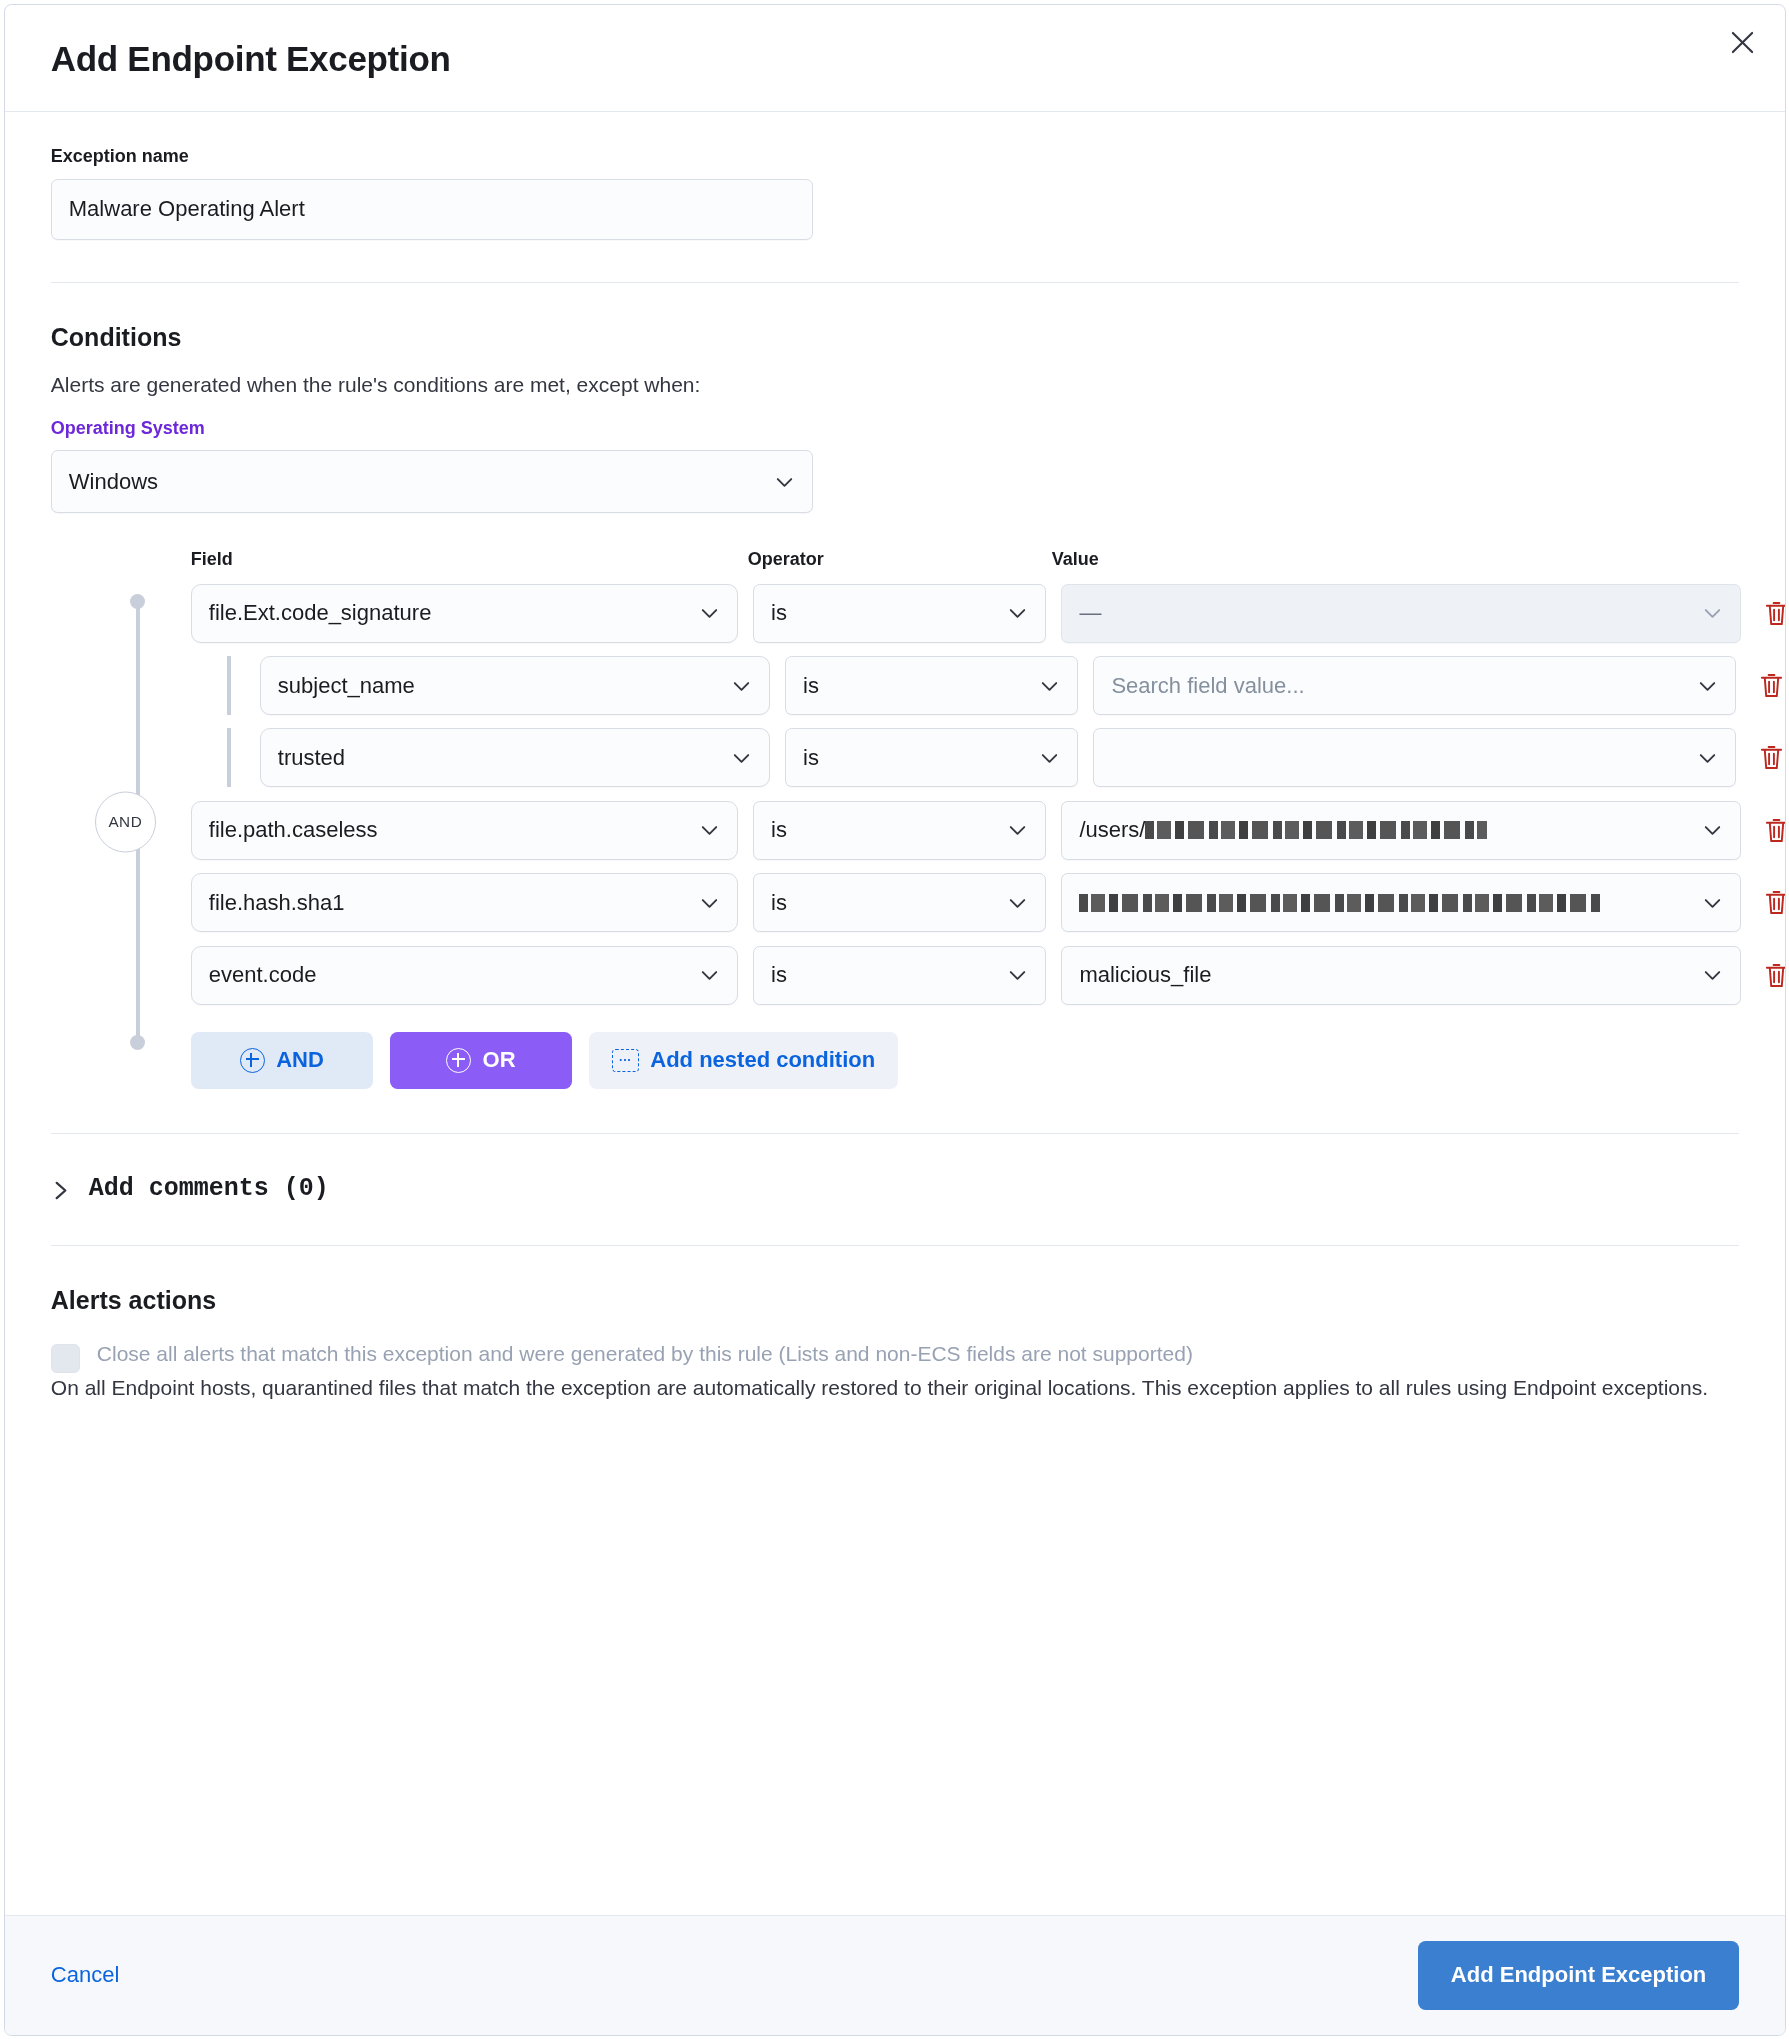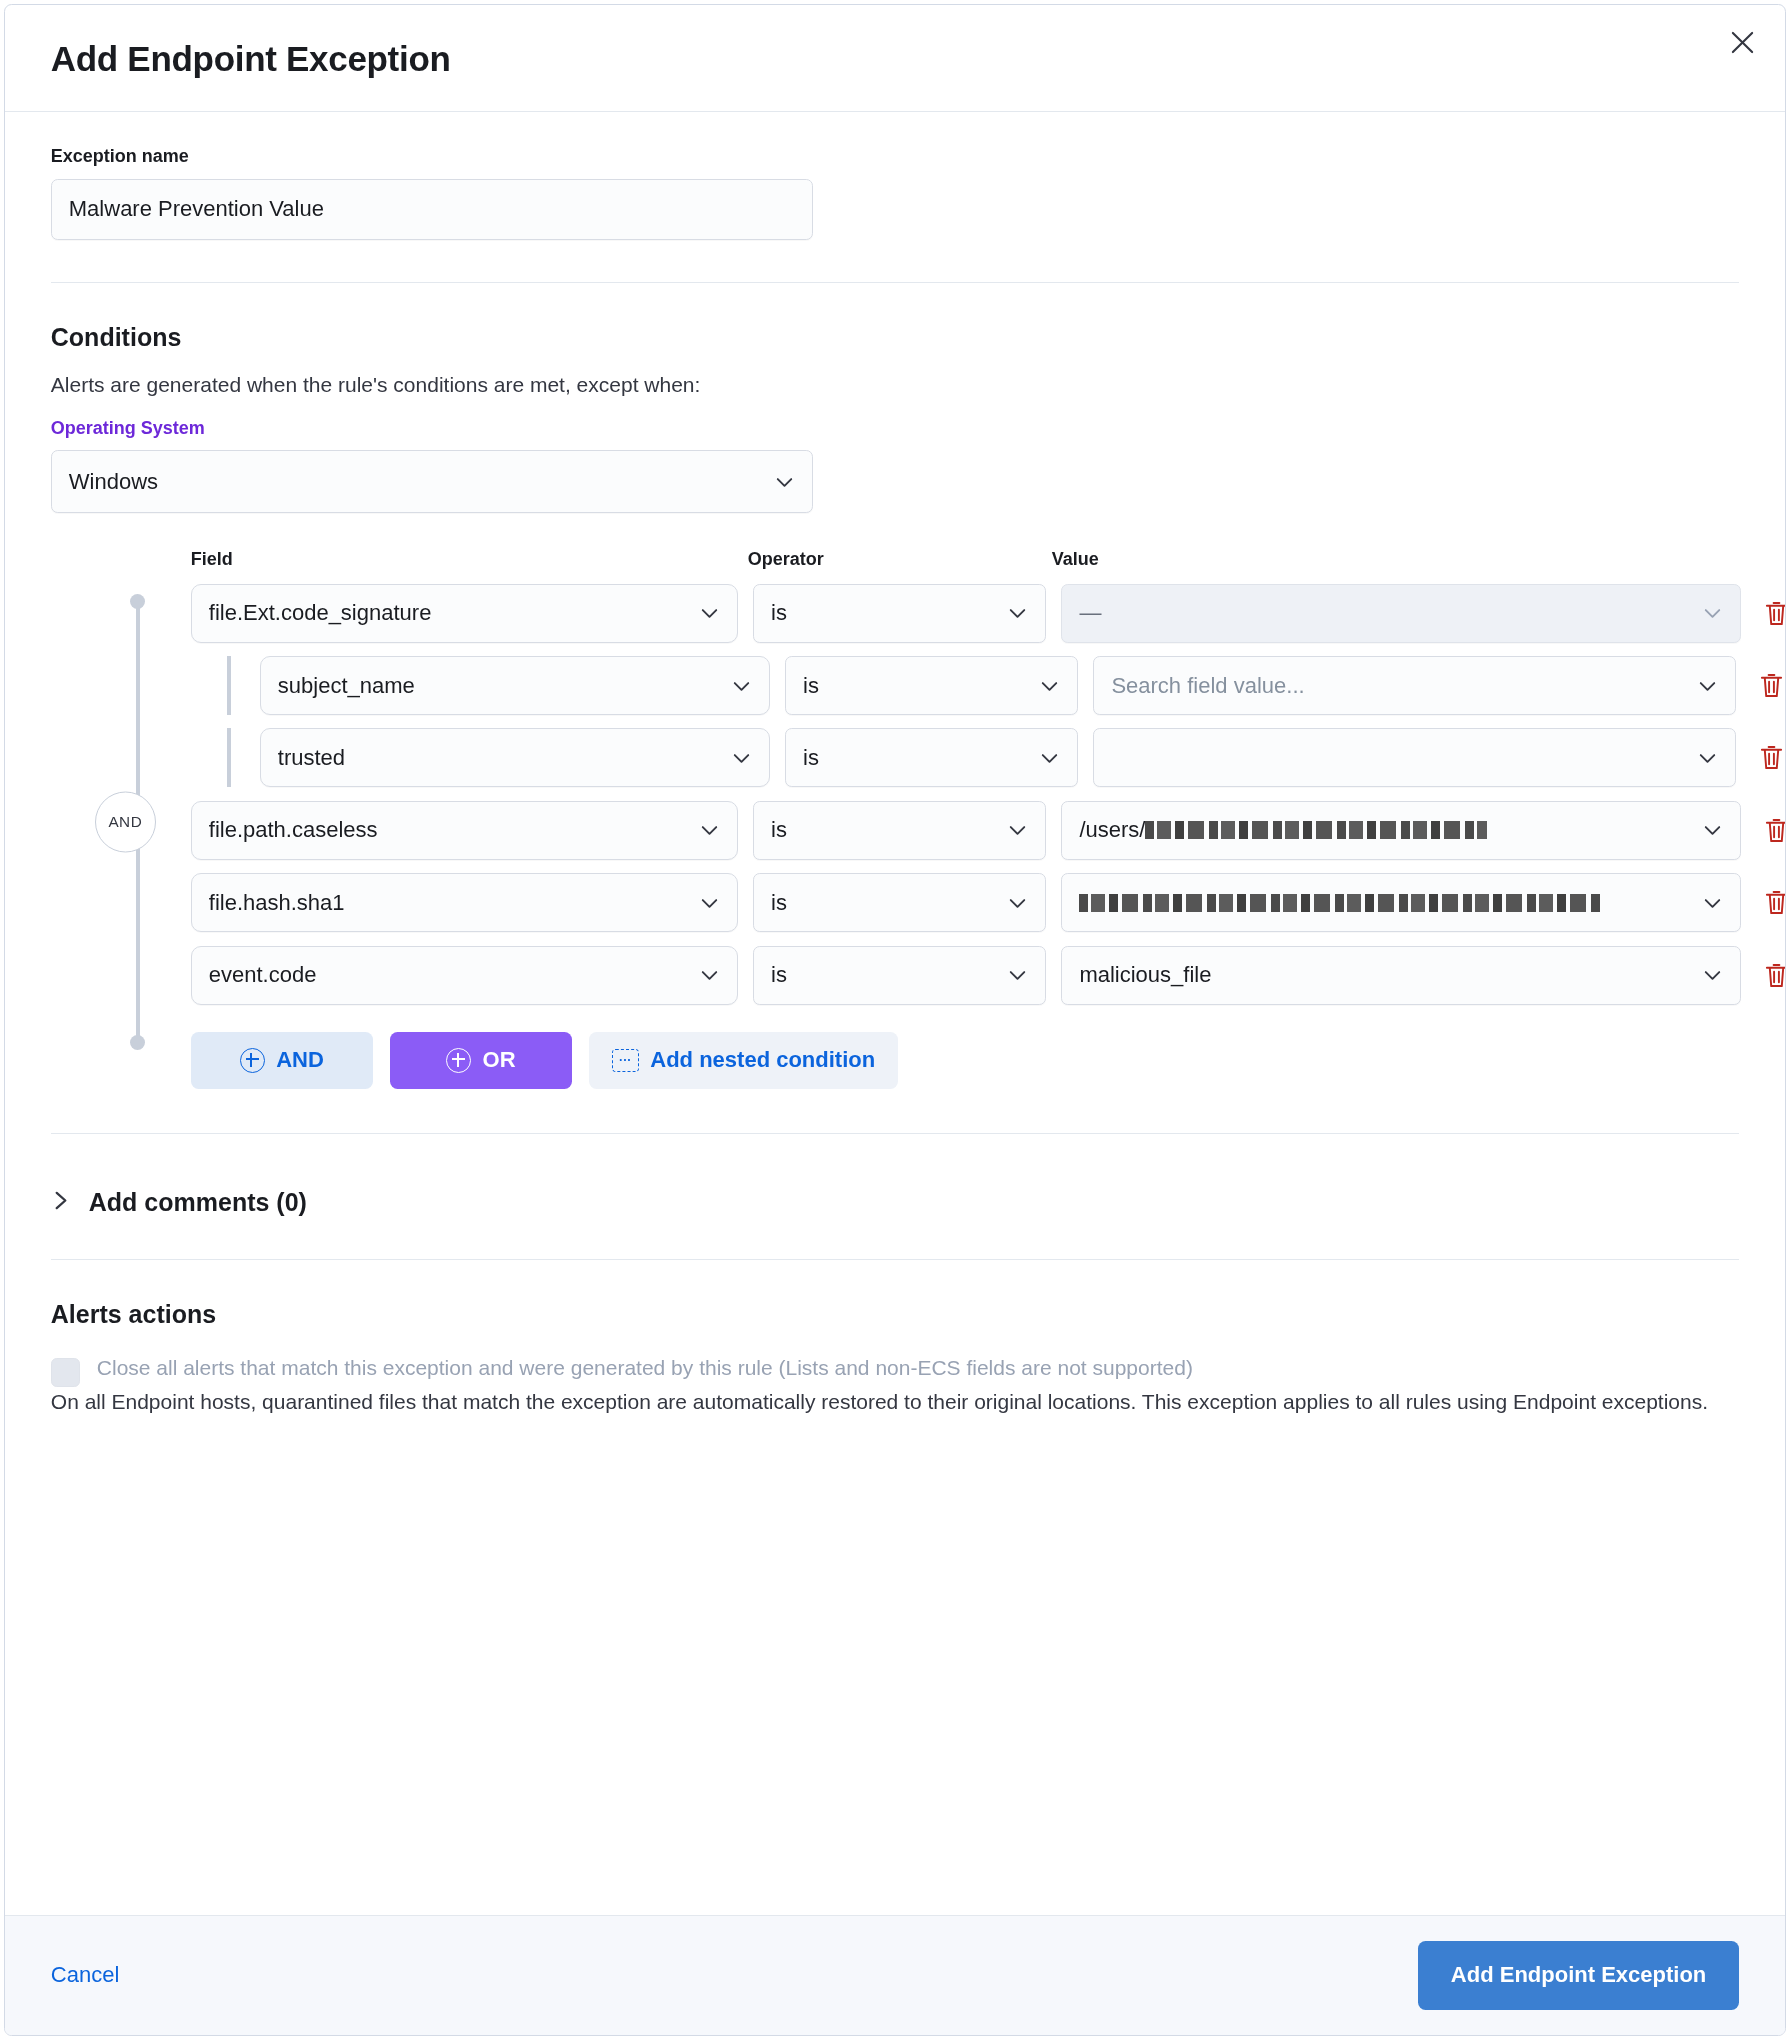--- a/index.html
+++ b/index.html
@@ -270,24 +270,25 @@
     border: 1.9px dashed currentColor;
     border-radius: 3.8px;
     flex: none;
     display: flex; align-items: center; justify-content: center;
     font-size: 12.4px;
     line-height: 1;
   }
 
   .comments-row {
     display: flex;
-    align-items: flex-start;
+    align-items: flex-end;
     gap: 17px;
-    margin-top: 54px;
+    margin-top: 40px;
     cursor: pointer;
+    font-family: Liberation Mono, monospace;
   }
   .comments-row .chev { color: #343741; display: flex; }
   .comments-title {
     font-size: 25px;
     font-weight: bold;
     color: #1a1c21;
   }
   .alerts-title {
     font-size: 25px;
     font-weight: bold;
@@ -360,21 +361,21 @@
       <svg width="25" height="25" viewBox="0 0 26 26" aria-hidden="true">
         <path d="M3 3 L23 23 M23 3 L3 23" stroke="#343741" stroke-width="2.2" stroke-linecap="round" fill="none"></path>
       </svg>
     </div>
   </div>
 
   <div class="modal-body">
 
     <div class="field-label">Exception name</div>
     <div class="text-input">
-      <span>Malware Prevention Value</span>
+      <span>Malware Operating Alert</span>
     </div>
 
     <div class="divider"></div>
 
     <div class="section-title">Conditions</div>
     <div class="section-sub">Alerts are generated when the rule's conditions are met, except when:</div>
 
     <div class="os-label">Operating System</div>
     <div class="select-box os">
       <span>Windows</span>

